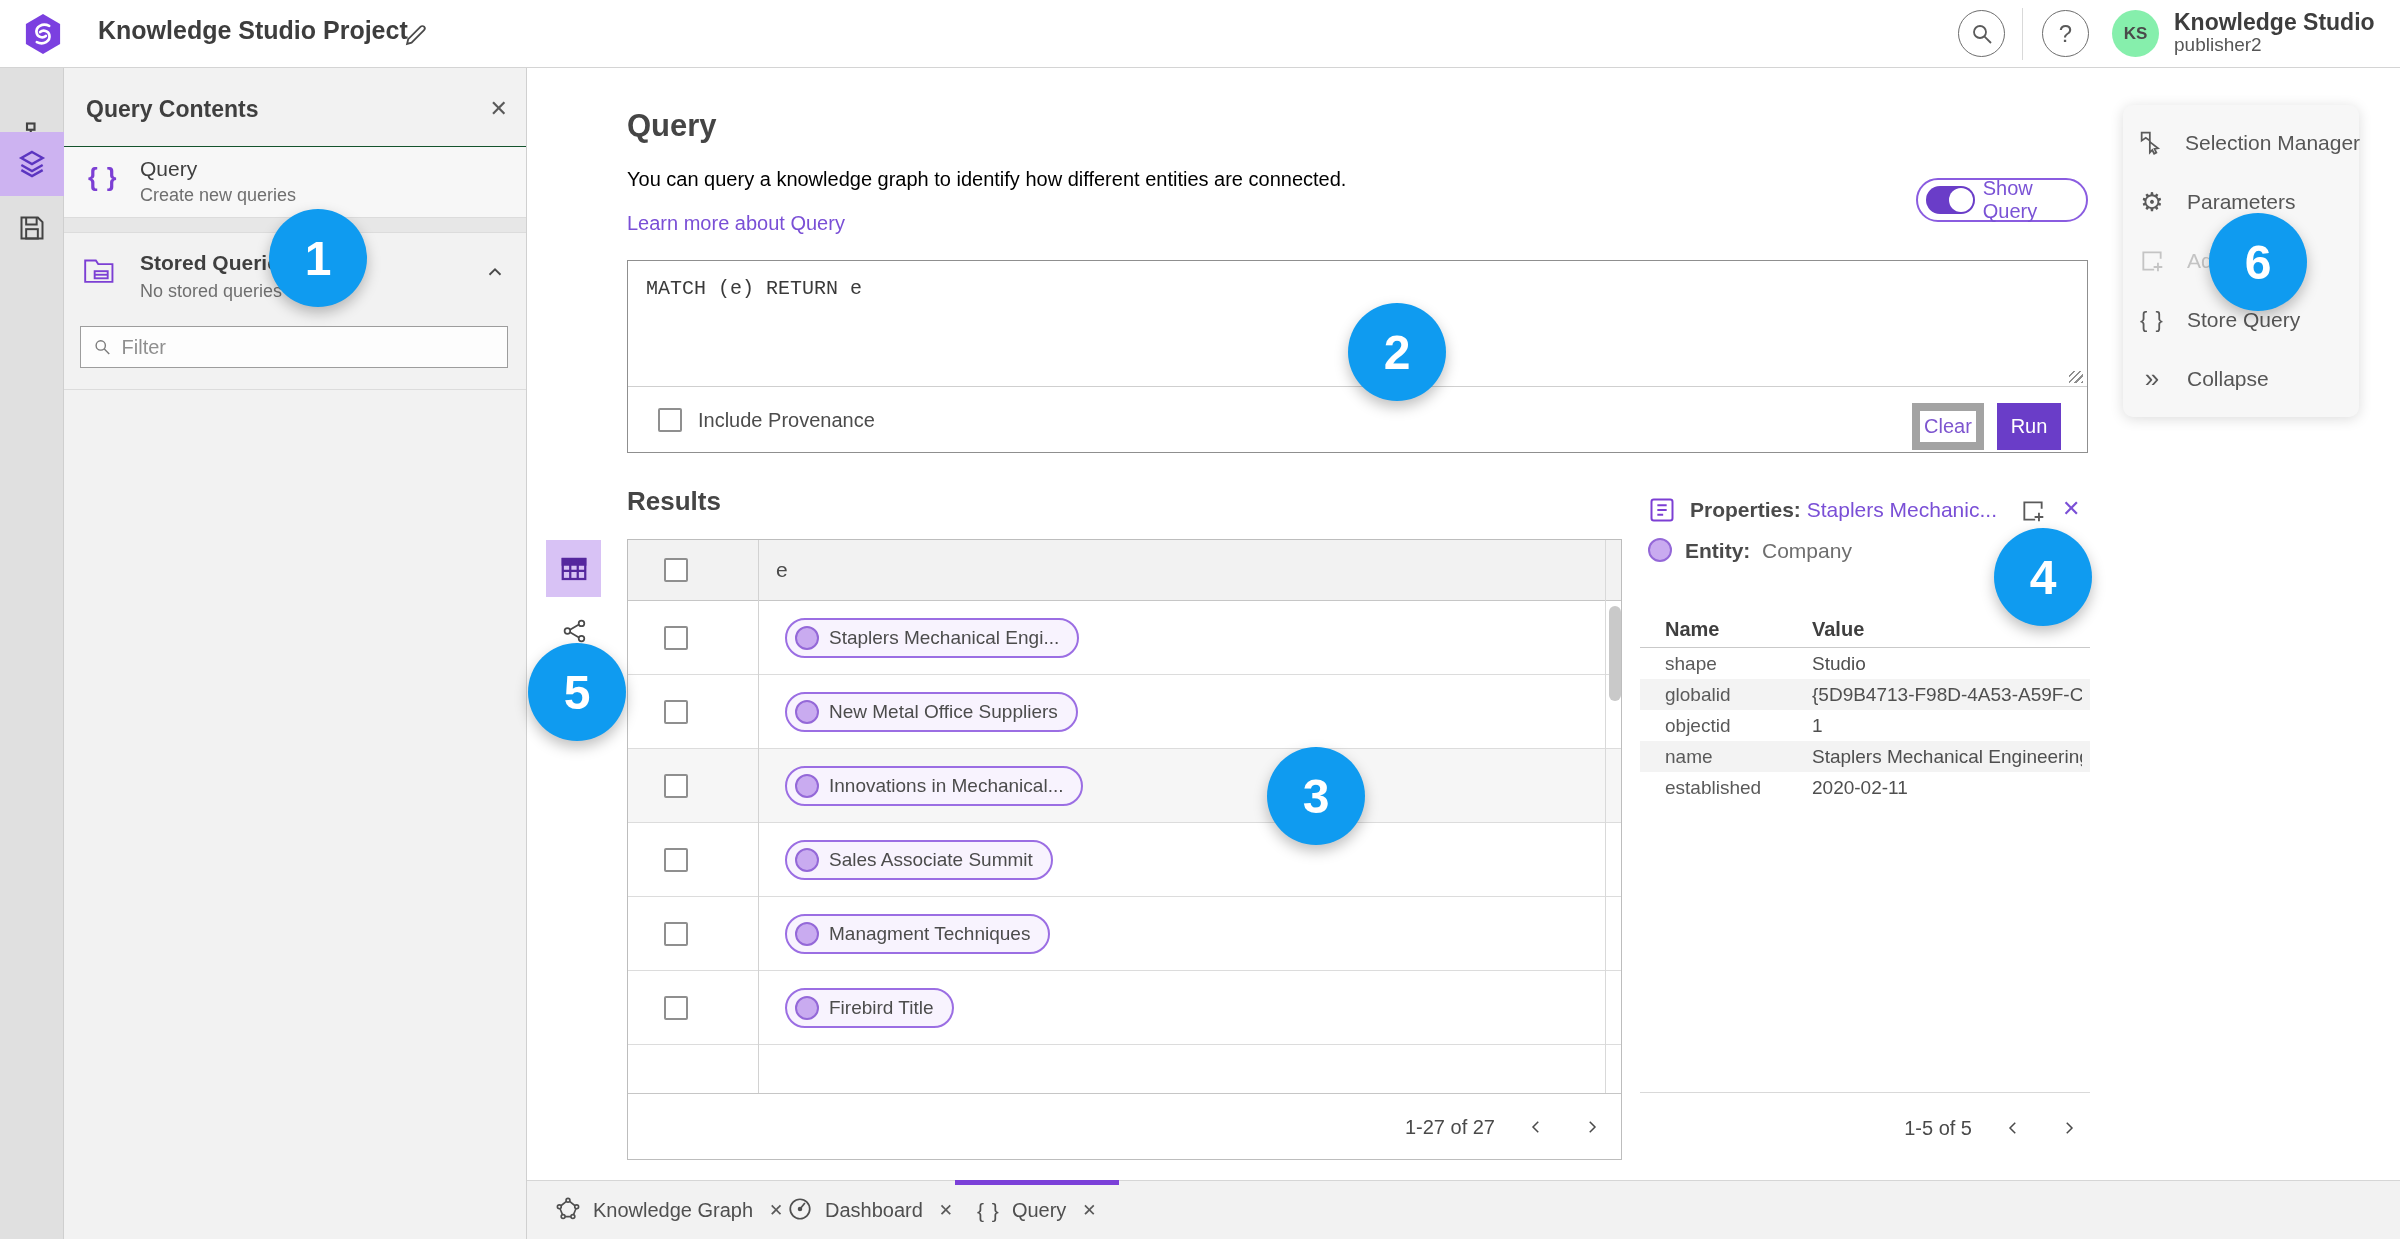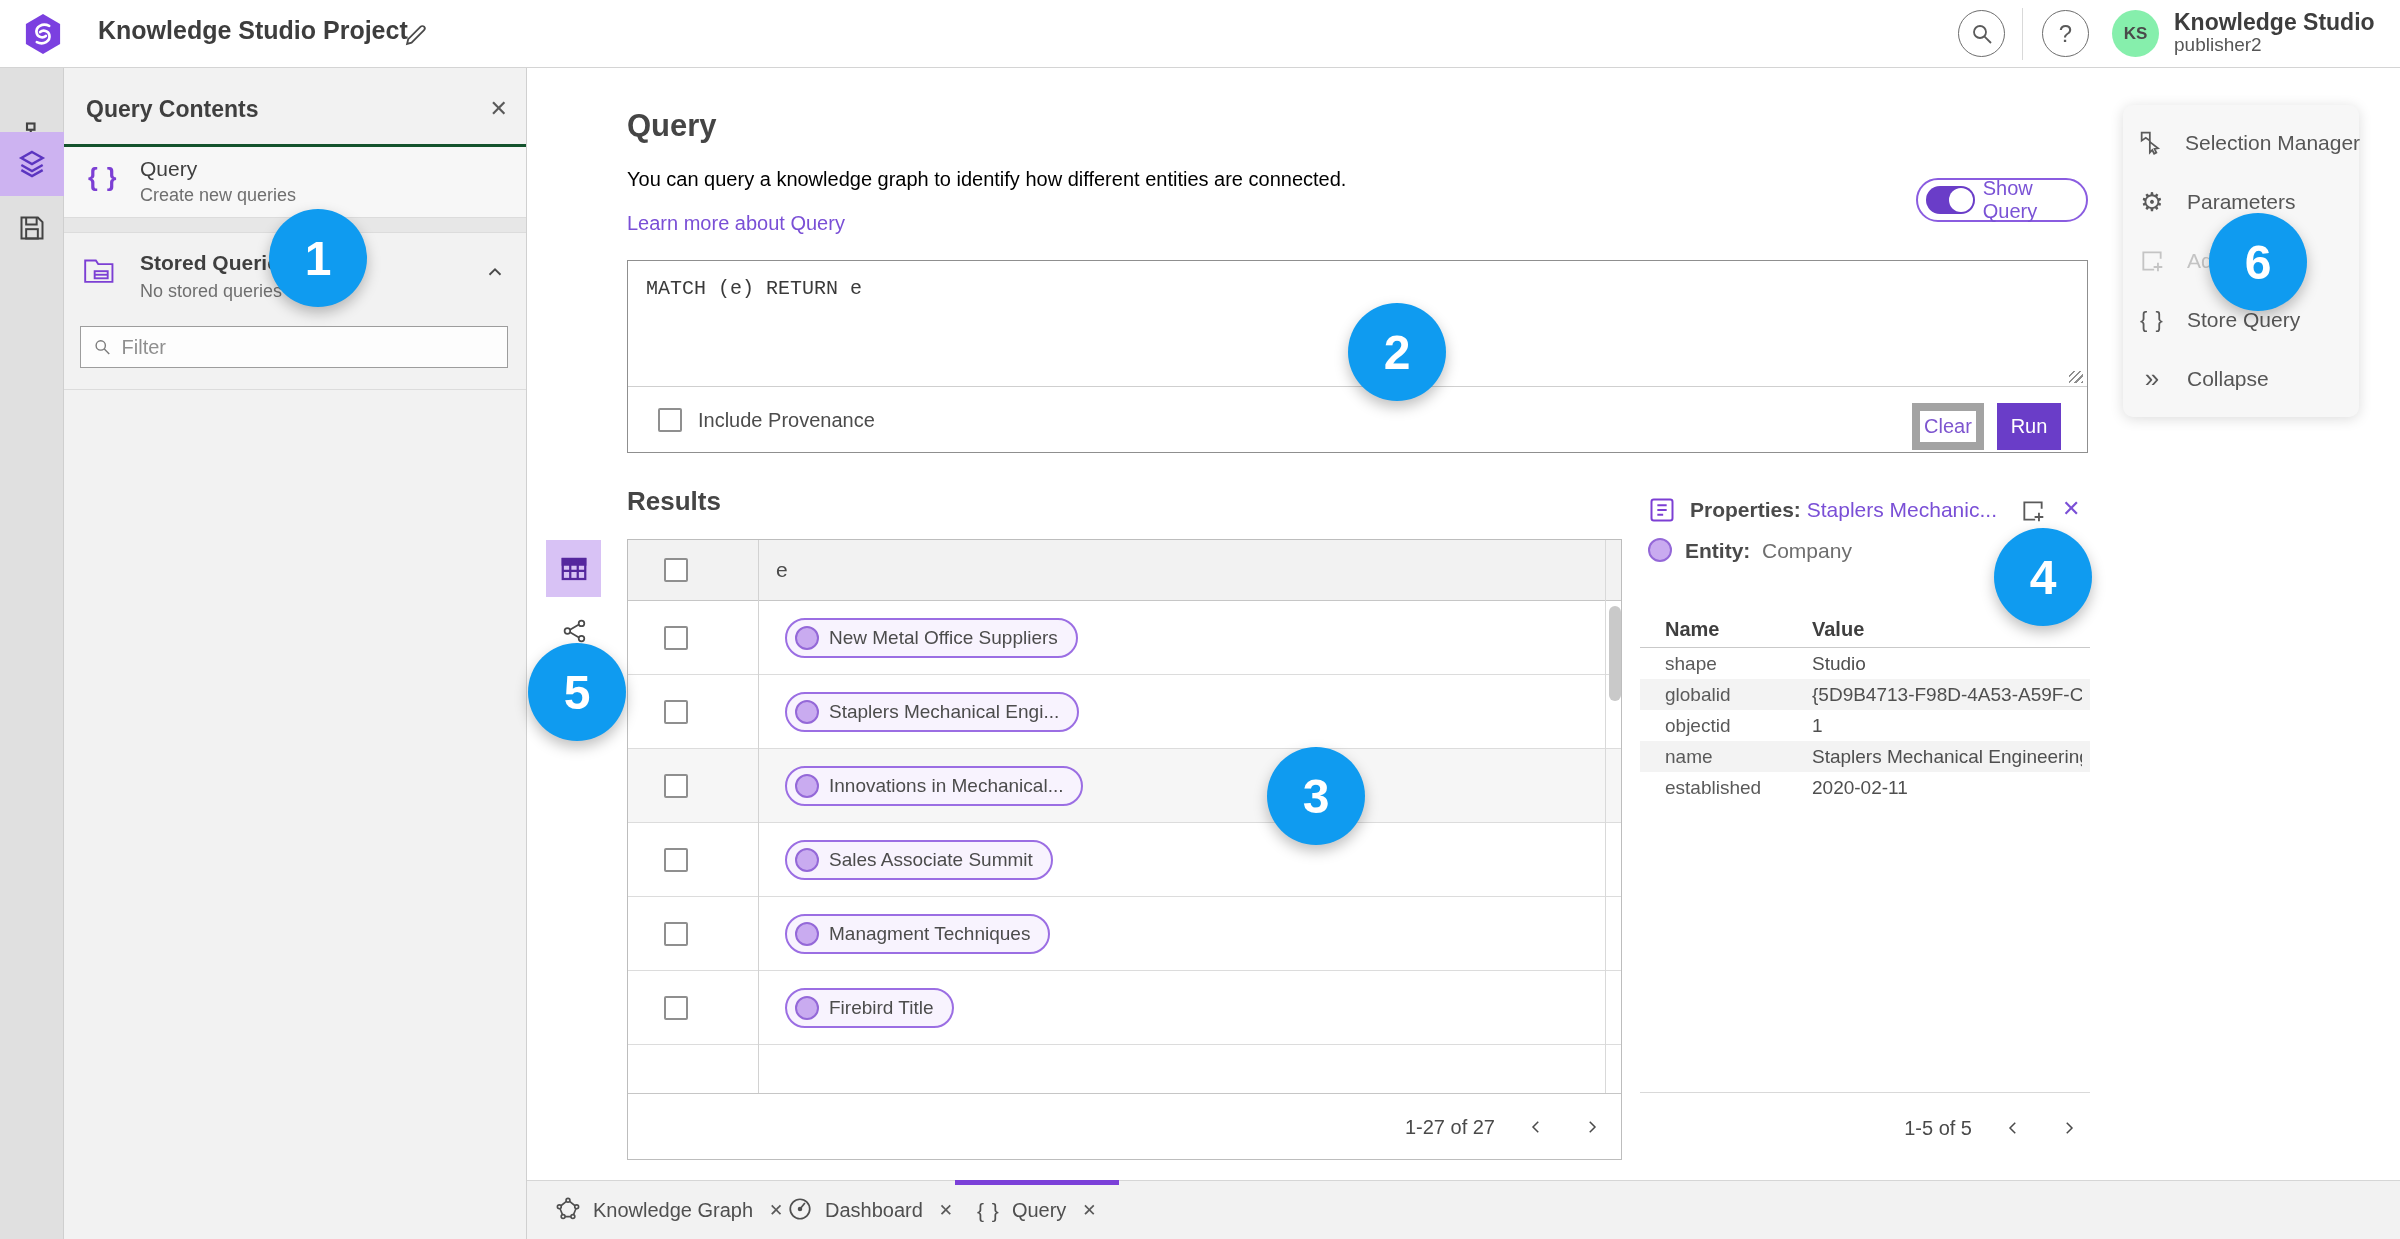--- a/index.html
+++ b/index.html
@@ -19,21 +19,21 @@
   .userblock .name { font-size:23px; font-weight:700; color:#3d3d3d; }
   .userblock .role { font-size:19px; color:#565656; }
 
   
   .rail { position:absolute; left:0; top:68px; width:64px; height:1171px; background:#e0e0e0; border-right:1px solid #cfcfcf; z-index:4; }
   .rail-btn { position:absolute; left:0; width:64px; height:64px; display:flex; align-items:center; justify-content:center; cursor:pointer; }
   .rail-btn.selected { background:#cdb3f1; }
 
   
   .panel { position:absolute; left:64px; top:68px; width:463px; height:1171px; background:#f2f2f2; border-right:1px solid #d0d0d0; z-index:3; }
-  .panel-header { position:relative; height:79px; border-bottom:3px solid #14532d; }
+  .panel-header { position:relative; height:79px; border-bottom:1px solid #14532d; }
   .panel-header .ph-title { position:absolute; left:22px; top:28px; font-size:23px; font-weight:700; color:#3f3f3f; }
   .panel-close { position:absolute; right:18px; top:28px; font-size:22px; color:#5a5a5a; cursor:pointer; }
   .panel-item { position:relative; height:71px; border-bottom:1px solid #dcdcdc; background:#f7f7f7; cursor:pointer; }
   .panel-item .pi-icon { position:absolute; left:24px; top:16px; }
   .panel-item .pi-title { position:absolute; left:76px; top:10px; font-size:21px; color:#3f3f3f; }
   .panel-item .pi-sub { position:absolute; left:76px; top:38px; font-size:18px; color:#6f6f6f; }
   .panel-gap { height:15px; background:#e7e7e7; border-bottom:1px solid #dcdcdc; }
   .stored { position:relative; height:157px; border-bottom:1px solid #dcdcdc; }
   .stored .pi-icon { position:absolute; left:20px; top:22px; }
   .stored .pi-title { position:absolute; left:76px; top:18px; font-size:21px; font-weight:700; color:#3f3f3f; }
@@ -278,28 +278,28 @@
     <div class="results-card">
       <div class="res-header">
         <div class="checkbox"></div>
         <div class="res-col-e">e</div>
       </div>
       <div class="res-body" id="res-body">
           <div class="res-row">
             <div class="checkbox"></div>
             <div class="entity-pill">
               <span class="entity-dot"></span>
+              <span class="pill-label">Staplers Mechanical Engi...</span>
+            </div>
+          </div>
+          <div class="res-row">
+            <div class="checkbox"></div>
+            <div class="entity-pill">
+              <span class="entity-dot"></span>
               <span class="pill-label">New Metal Office Suppliers</span>
-            </div>
-          </div>
-          <div class="res-row">
-            <div class="checkbox"></div>
-            <div class="entity-pill">
-              <span class="entity-dot"></span>
-              <span class="pill-label">Staplers Mechanical Engi...</span>
             </div>
           </div>
           <div class="res-row alt">
             <div class="checkbox"></div>
             <div class="entity-pill">
               <span class="entity-dot"></span>
               <span class="pill-label">Innovations in Mechanical...</span>
             </div>
           </div>
           <div class="res-row">

